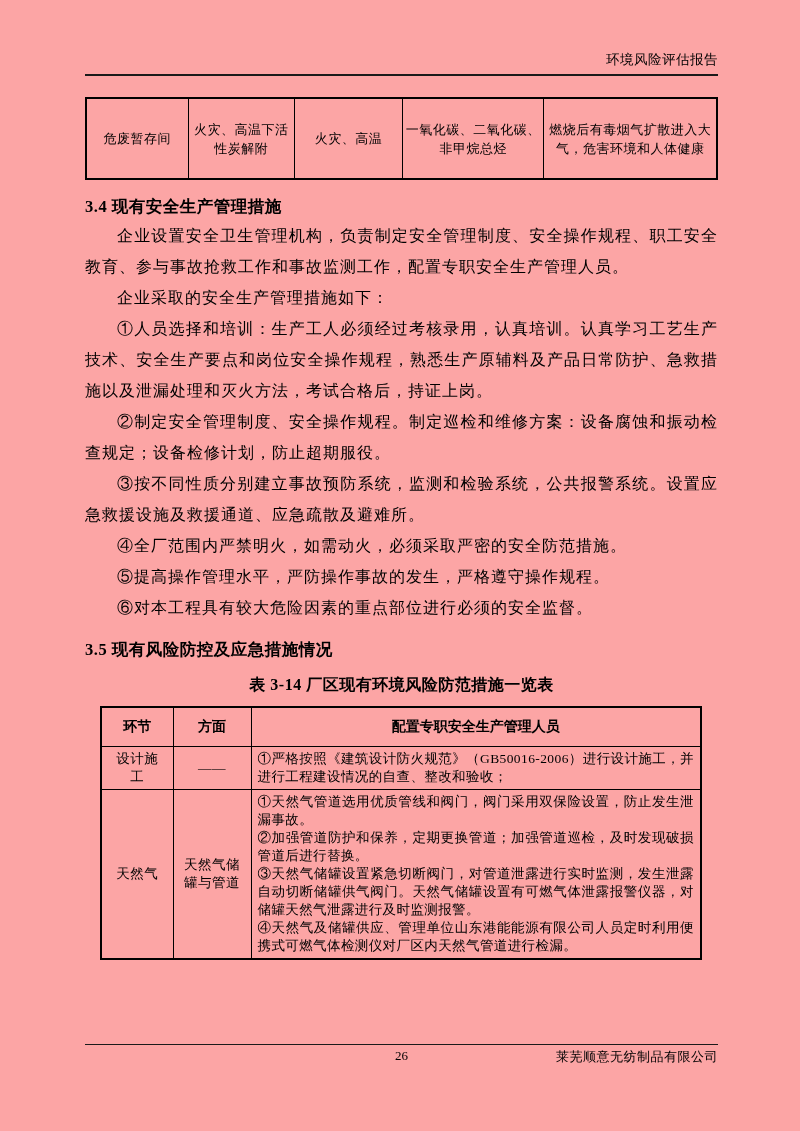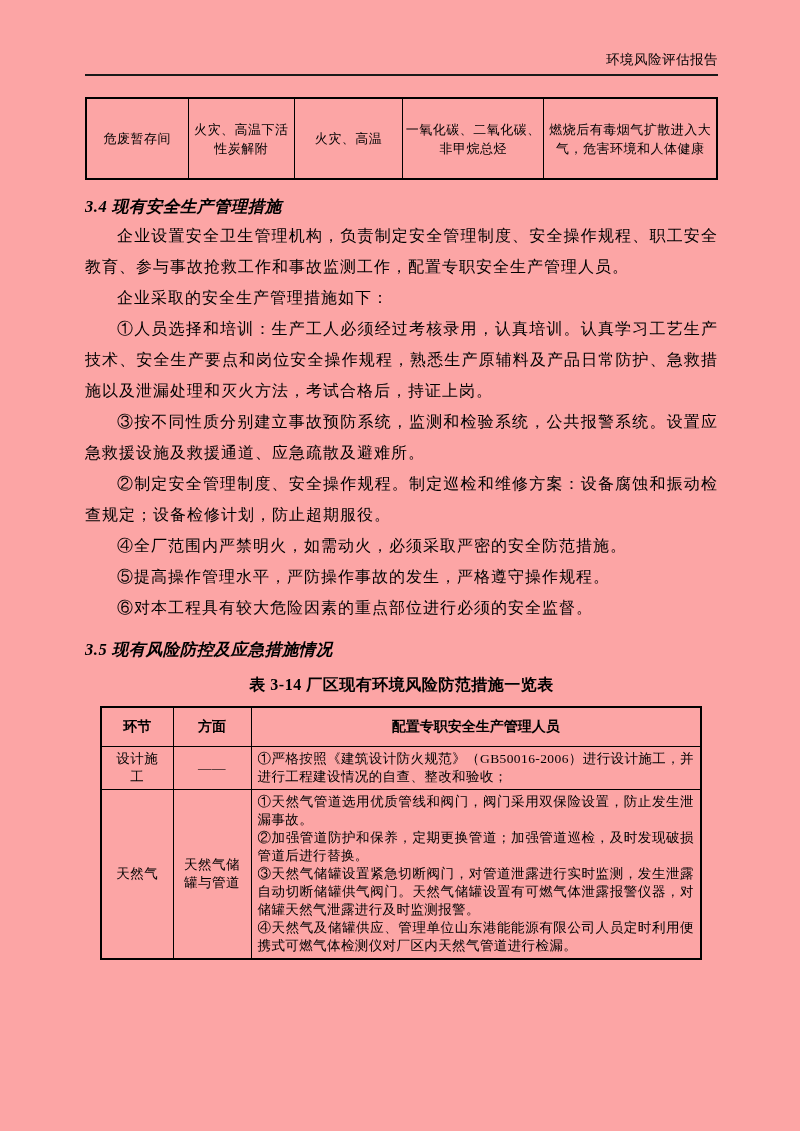--- a/index.html
+++ b/index.html
@@ -25,21 +25,21 @@
   .top-table td {
     border:1px solid #000;
     font-size:13px; line-height:19px; letter-spacing:0.5px;
     text-align:center; vertical-align:middle;
     height:81px; padding:4px 2px;
   }
   .tt-c0 { width:99px; } .tt-c1 { width:103px; } .tt-c2 { width:105px; }
   .tt-c3 { width:137px; } .tt-c4 { width:168px; }
 
   
-  .sec-heading { font-weight:bold; font-size:16.5px; letter-spacing:0.5px; margin-top:14px; line-height:26px;font-style:italic; }
+  .sec-heading { font-weight:bold; font-size:16.5px; letter-spacing:0.5px; margin-top:14px; line-height:26px; }
   .para {
     font-size:16px; line-height:31px; letter-spacing:1px;
     text-align:justify; text-indent:2em;
   }
 
   
   .tbl-title { text-align:center; font-weight:bold; font-size:16px; letter-spacing:0.5px; margin-top:9px; line-height:26px; }
   .risk-table { width:600px; margin:8px 0 0 15px; border:2.5px solid #000; table-layout:fixed; }
   .risk-table th, .risk-table td { border:1px solid #000; vertical-align:middle; }
   .risk-table th {
@@ -84,22 +84,22 @@
         <td class="tt-c4">燃烧后有毒烟气扩散进入大气，危害环境和人体健康</td>
       </tr>
     </tbody>
       </table>
 
     <div class="sec-heading">3.4 现有安全生产管理措施</div>
 
     <p class="para">企业设置安全卫生管理机构，负责制定安全管理制度、安全操作规程、职工安全教育、参与事故抢救工作和事故监测工作，配置专职安全生产管理人员。</p>
     <p class="para">企业采取的安全生产管理措施如下：</p>
     <p class="para">①人员选择和培训：生产工人必须经过考核录用，认真培训。认真学习工艺生产技术、安全生产要点和岗位安全操作规程，熟悉生产原辅料及产品日常防护、急救措施以及泄漏处理和灭火方法，考试合格后，持证上岗。</p>
+    <p class="para">②制定安全管理制度、安全操作规程。制定巡检和维修方案：设备腐蚀和振动检查规定；设备检修计划，防止超期服役。</p>
     <p class="para">③按不同性质分别建立事故预防系统，监测和检验系统，公共报警系统。设置应急救援设施及救援通道、应急疏散及避难所。</p>
-    <p class="para">②制定安全管理制度、安全操作规程。制定巡检和维修方案：设备腐蚀和振动检查规定；设备检修计划，防止超期服役。</p>
     <p class="para">④全厂范围内严禁明火，如需动火，必须采取严密的安全防范措施。</p>
     <p class="para">⑤提高操作管理水平，严防操作事故的发生，严格遵守操作规程。</p>
     <p class="para">⑥对本工程具有较大危险因素的重点部位进行必须的安全监督。</p>
 
     <div class="sec-heading">3.5 现有风险防控及应急措施情况</div>
 
     <div class="tbl-title">表 3-14 厂区现有环境风险防范措施一览表</div>
 
     <table class="risk-table">
       <tbody>
@@ -122,13 +122,19 @@
           <div class="measure">①天然气管道选用优质管线和阀门，阀门采用双保险设置，防止发生泄漏事故。</div>
           <div class="measure">②加强管道防护和保养，定期更换管道；加强管道巡检，及时发现破损管道后进行替换。</div>
           <div class="measure">③天然气储罐设置紧急切断阀门，对管道泄露进行实时监测，发生泄露自动切断储罐供气阀门。天然气储罐设置有可燃气体泄露报警仪器，对储罐天然气泄露进行及时监测报警。</div>
           <div class="measure">④天然气及储罐供应、管理单位山东港能能源有限公司人员定时利用便携式可燃气体检测仪对厂区内天然气管道进行检漏。</div>
         </td>
       </tr>
     </tbody>
       </table>
   </div>
 
+  <div class="doc-footer">
+    <div class="footer-row">
+      <span class="page-num">26</span>
+      <span class="company">莱芜顺意无纺制品有限公司</span>
+    </div>
+  </div>
 </div>
 
 </body></html>

